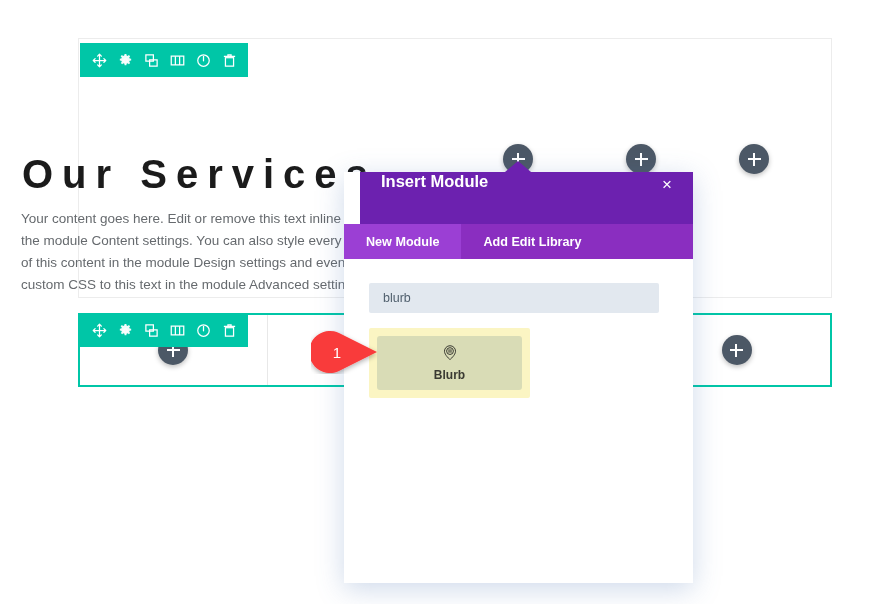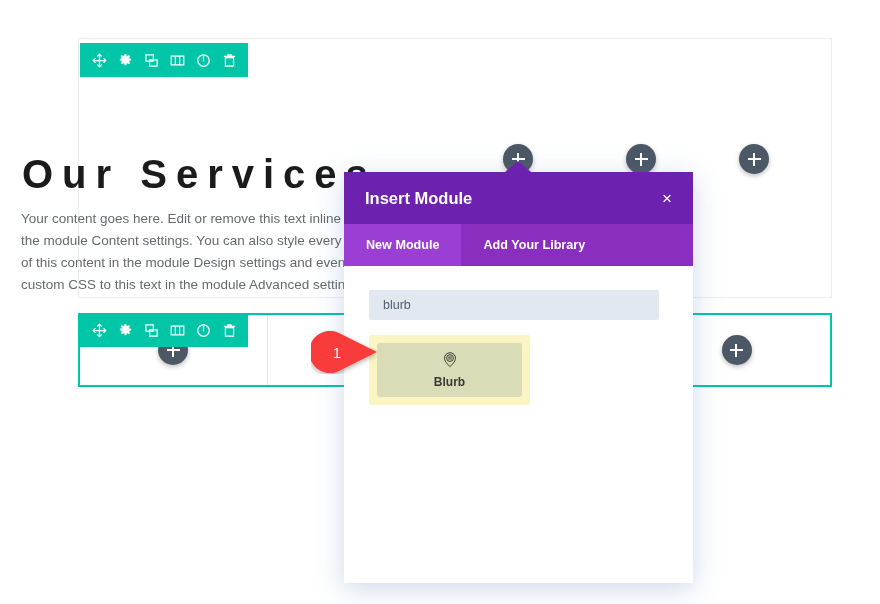--- a/index.html
+++ b/index.html
@@ -122,39 +122,39 @@
     left: 161px; top: -11px;
     width: 0; height: 0;
     border-left: 13px solid transparent;
     border-right: 13px solid transparent;
     border-bottom: 11px solid #6c21af;
   }
   .modal-head {
     height: 52px;
     background: #6c21af;
     display: flex;
-    align-items: center;
     justify-content: space-between;
     padding: 0 18px 0 21px;
+    margin-left: 16px;
   }
   .modal-title {
     color: #ffffff;
     font-size: 16.5px;
     font-weight: 700;
   }
   .modal-close {
     color: #ffffff;
     font-size: 17px;
     line-height: 1;
     font-weight: 400;
     cursor: pointer;
     padding: 4px 3px;
   }
   .modal-tabs {
-    height: 42px;
+    height: 35px;
     background: #8a2ec0;
     display: flex;
   }
   .tab {
     display: flex;
     align-items: center;
     padding: 0 22px;
     color: #ffffff;
     font-size: 12.6px;
     font-weight: 700;
@@ -335,21 +335,21 @@
   <div class="modal">
     <div class="modal-caret"></div>
 
     <div class="modal-head">
       <div class="modal-title">Insert Module</div>
       <div class="modal-close">×</div>
     </div>
 
     <div class="modal-tabs">
       <div class="tab active">New Module</div>
-      <div class="tab">Add Your Library</div>
+      <div class="tab">Add Edit Library</div>
     </div>
 
     <div class="modal-body">
       <input class="search-field" type="text" value="blurb" style="">
 
       <div class="module-grid">
         <div class="module-hl">
           <div class="module-card">
             <span>
               <svg width="16" height="16" viewBox="0 0 24 24" fill="none" stroke="#3a3a32" stroke-width="1.5">

